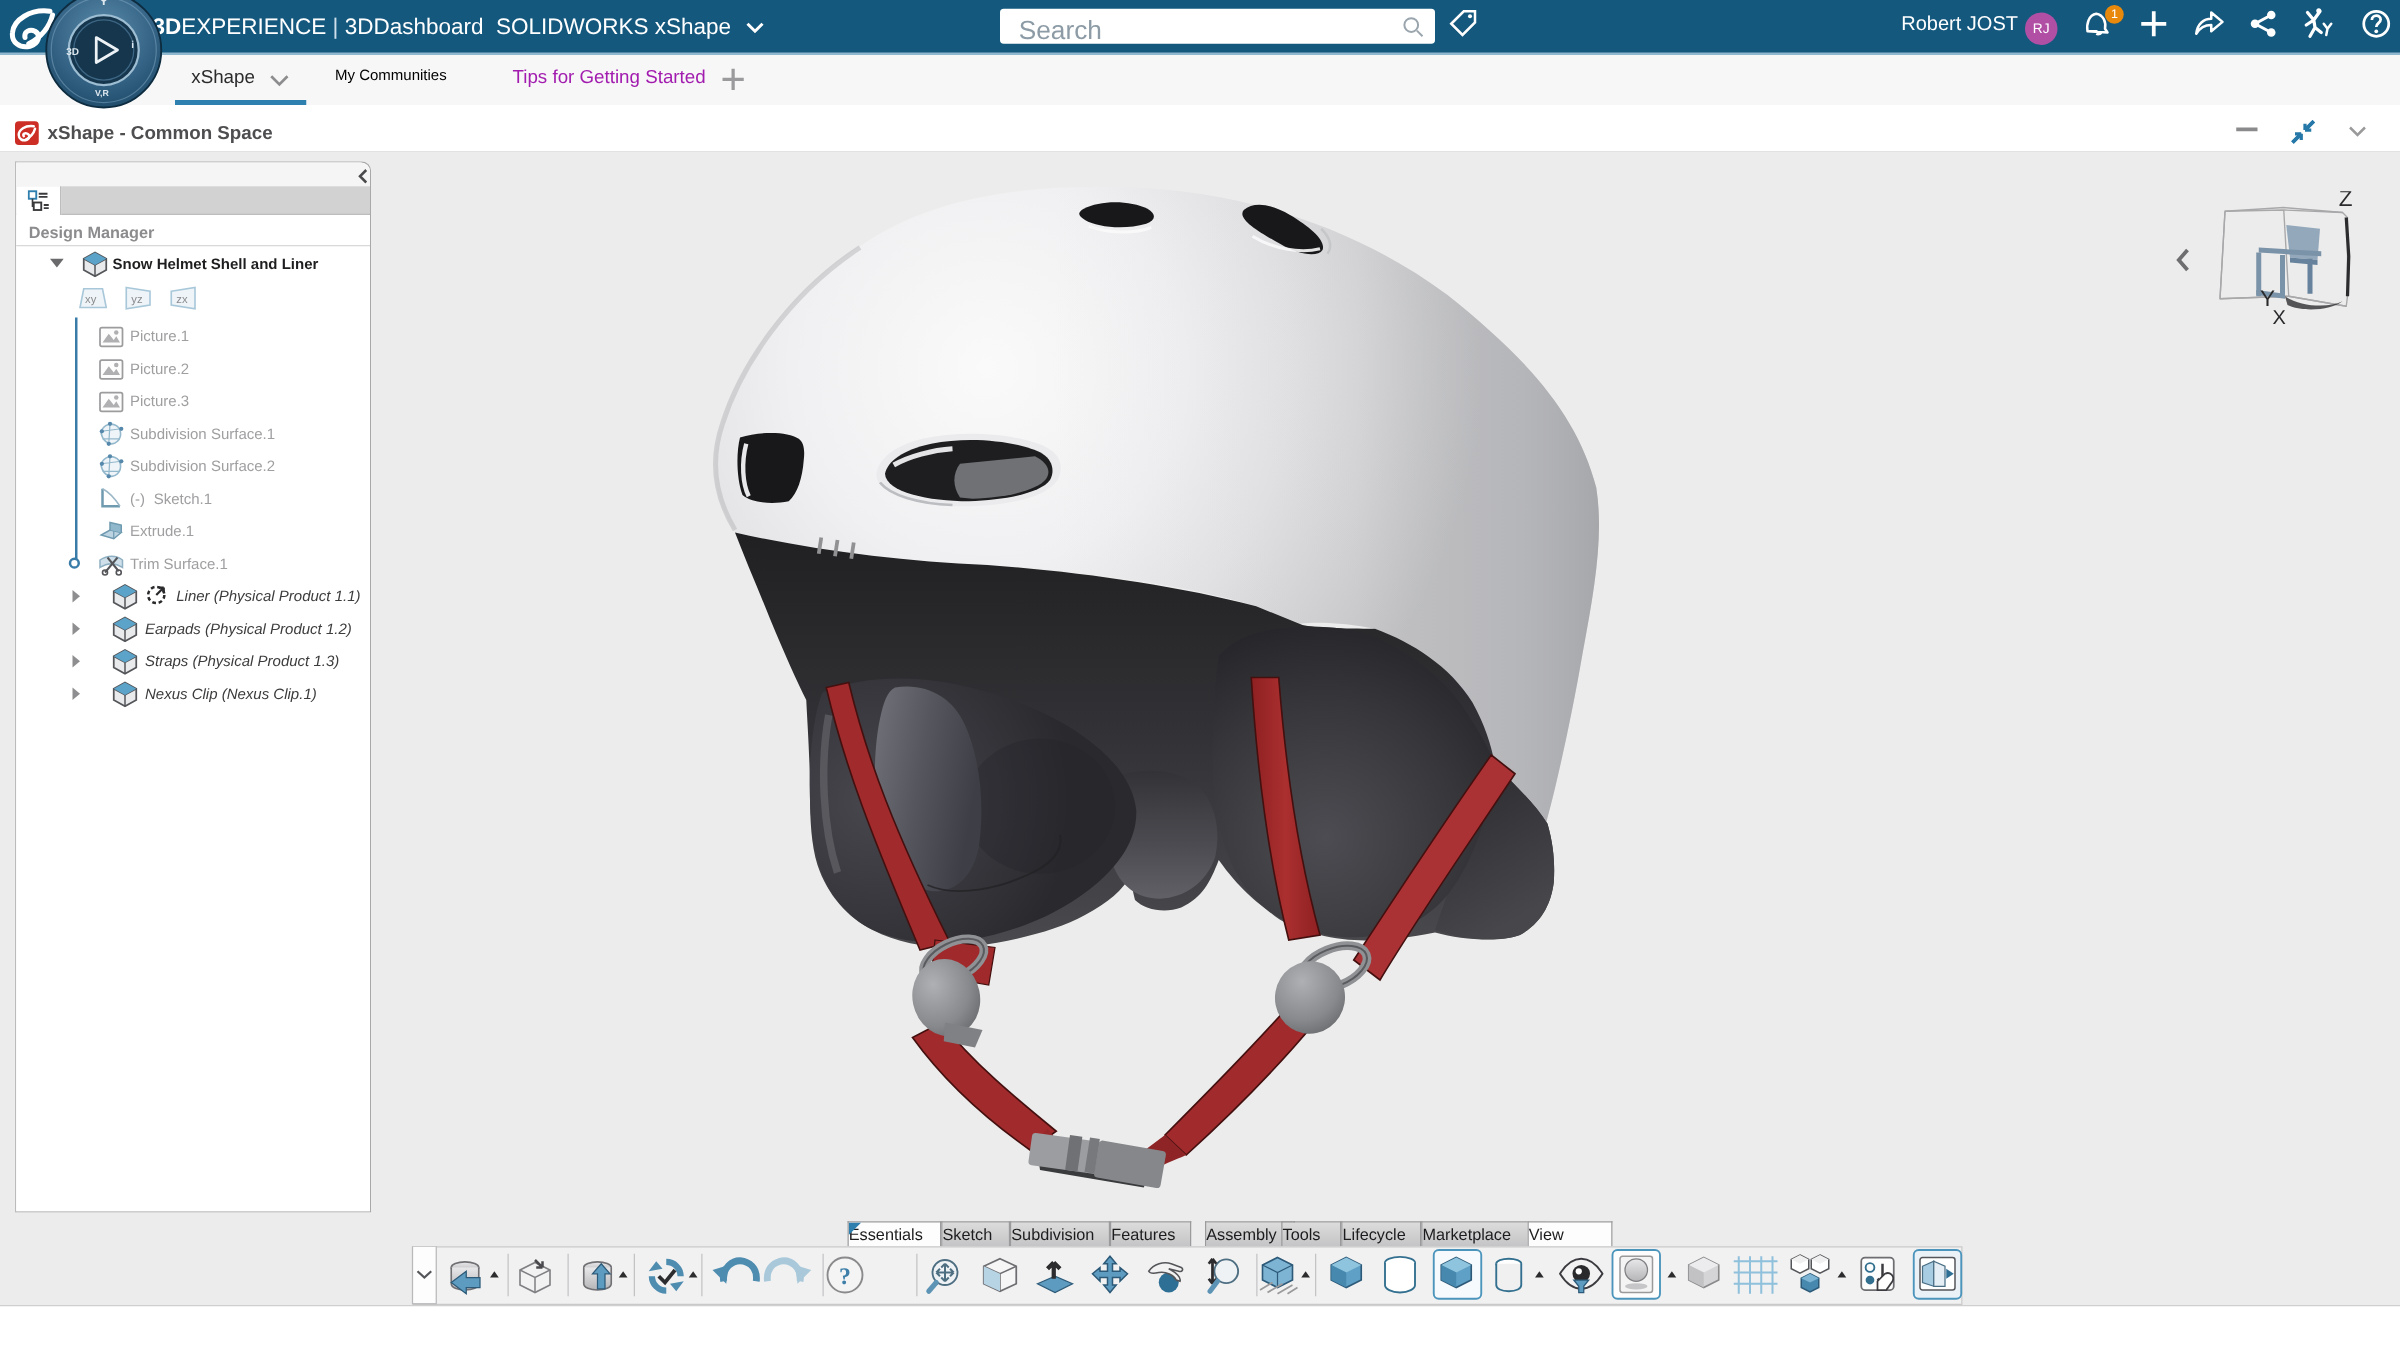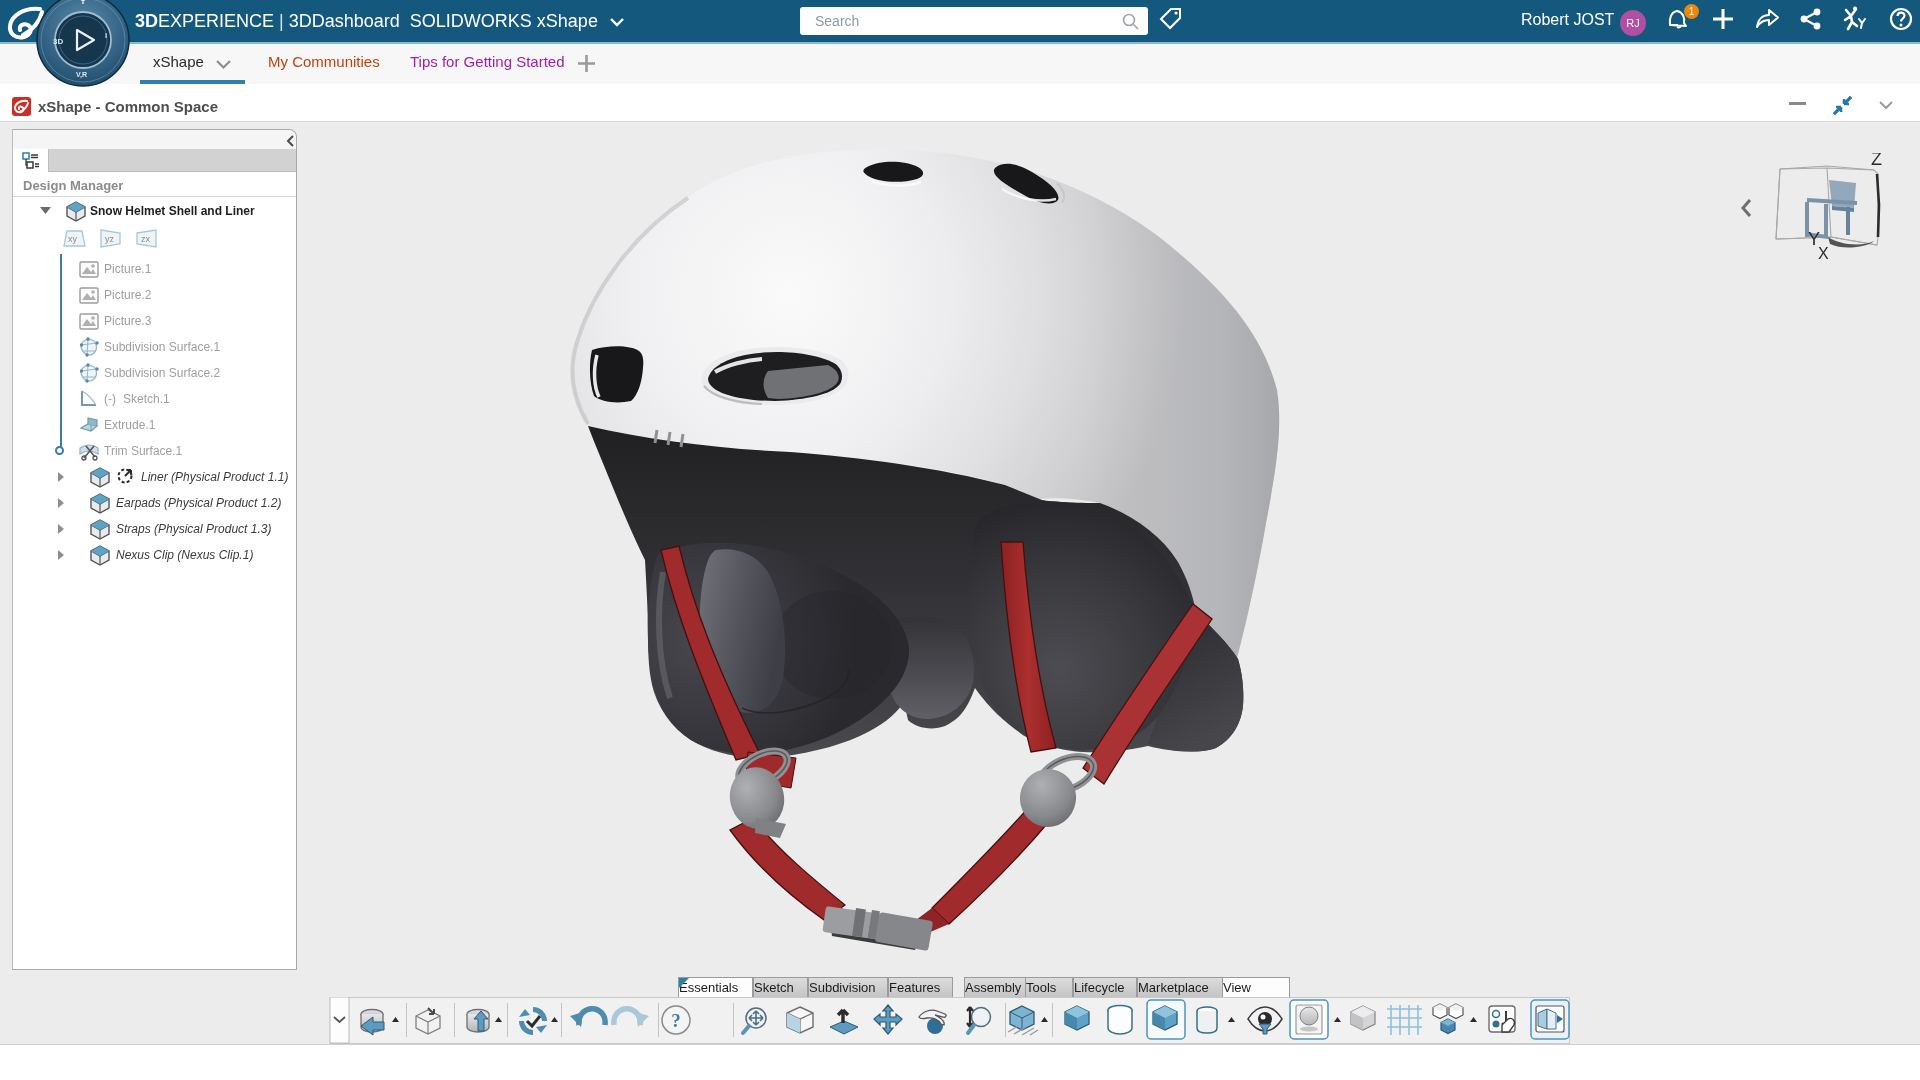--- a/index.html
+++ b/index.html
@@ -6,40 +6,40 @@
  font-family:"Liberation Sans",sans-serif;background:#fff;}
 *{box-sizing:border-box;}
 .abs{position:absolute;}
 #topbar{position:absolute;left:0;top:0;width:1920px;height:44px;background:#15587e;border-bottom:2px solid #8fb7cd;}
 #tabrow{position:absolute;left:0;top:44px;width:1920px;height:40px;background:#f7f7f7;}
 #apphdr{position:absolute;left:0;top:84px;width:1920px;height:38px;background:#fff;border-bottom:1px solid #d9d9d9;}
 #canvas{position:absolute;left:0;top:122px;width:1920px;height:922px;background:#ececec;overflow:hidden;}
 #statusbar{position:absolute;left:0;top:1044px;width:1920px;height:36px;background:#fff;border-top:1px solid #cfcfcf;}
 .tbtxt{color:#fff;font-size:18px;}
 #search{position:absolute;left:800px;top:7px;width:348px;height:28px;background:#fff;border-radius:3px;}
-#search span{position:absolute;left:15px;top:6px;color:#8c9ba5;font-size:14px;text-align:right;}
+#search span{position:absolute;left:15px;top:6px;color:#8c9ba5;font-size:21px;text-align:right;}
 .ticon{position:absolute;top:6px;width:26px;height:26px;}
 #panel{position:absolute;left:12px;top:7px;width:285px;height:841px;background:#fff;border:1px solid #a9a9a9;border-left:1px solid #bbb;border-top-right-radius:8px;}
 .trow{position:absolute;left:0;width:280px;height:26px;font-size:12px;color:#9f9fa2;padding-left:37px;}
 .trow .lbl{position:absolute;left:91px;top:6px;white-space:nowrap;}
 .trow .ic{position:absolute;left:65px;top:2px;width:22px;height:22px;}
 .trow .ex{position:absolute;left:42px;top:7px;width:12px;height:12px;}
 .dark{color:#3c3c3e;font-style:italic;}
 .btab{position:absolute;top:0;height:21px;border:1px solid #9b9b9d;border-bottom:none;background:linear-gradient(#dcdcdc,#c3c3c5);font-size:13px;color:#1c1c1e;text-align:left;line-height:20px;}
 .btab.act{background:#fdfdfd;}
 </style>
 </head>
 <body>
 
 <div id="topbar">
   <svg class="abs" style="left:4px;top:4px" width="42" height="36" viewBox="0 0 42 36">
     <path d="M36 5 C20 3 7 12 6 22 C5 30 12 35 20 33 C27 31 29 24 24 21 C20 19 15 21 16 26" stroke="#fff" stroke-width="4" fill="none" stroke-linecap="round"></path>
     <path d="M38 8 C36 17 29 26 19 31" stroke="#fff" stroke-width="4" fill="none" stroke-linecap="round"></path>
   </svg>
-  <div class="tbtxt abs" style="left:135px;top:11px"><b>3D</b>EXPERIENCE&nbsp;<span style="color:#cfe0ea">|</span> 3DDashboard&nbsp; SOLIDWORKS xShape
+  <div class="tbtxt abs" style="left:122px;top:11px"><b>3D</b>EXPERIENCE&nbsp;<span style="color:#cfe0ea">|</span> 3DDashboard&nbsp; SOLIDWORKS xShape
    <svg width="16" height="10" viewBox="0 0 16 10" style="margin-left:6px">
         <path d="M2 2 L8 8 L14 2" stroke="#fff" stroke-width="2.4" fill="none"></path>
       </svg>
   </div>
   <div id="search">
       <span>Search</span>
     <svg class="abs" style="right:8px;top:5px" width="19" height="19" viewBox="0 0 19 19">
         <circle cx="8" cy="8" r="5.5" fill="none" stroke="#9aa5ad" stroke-width="1.6"></circle>
         <path d="M12.5 12.5 L17 17" stroke="#9aa5ad" stroke-width="1.6"></path>
       </svg>
@@ -78,21 +78,21 @@
       <circle cx="13" cy="19" r="1.5" fill="#fff"></circle>
     </svg>
 </div>
 
 <div id="tabrow">
   <div class="abs" style="left:153px;top:9px;font-size:15px;color:#2b2b2d">xShape</div>
   <svg class="abs" style="left:215px;top:15px" width="17" height="11" viewBox="0 0 17 11">
       <path d="M2 2 L8.5 8.5 L15 2" stroke="#8d8d8f" stroke-width="2.2" fill="none"></path>
     </svg>
   <div class="abs" style="left:140px;top:36px;width:105px;height:4px;background:#2e80ae"></div>
-  <div class="abs" style="left:268px;top:9px;font-size:15px;color:#c2410c">My Communities</div>
+  <div class="abs" style="left:268px;top:9px;font-size:12px;color:#000000">My Communities</div>
   <div class="abs" style="left:410px;top:9px;font-size:15px;color:#a21caf">Tips for Getting Started</div>
   <svg class="abs" style="left:577px;top:10px" width="19" height="19" viewBox="0 0 19 19">
       <path d="M9.5 1 L9.5 18 M1 9.5 L18 9.5" stroke="#9a9a9c" stroke-width="2.6"></path>
     </svg>
 </div>
 
 <svg class="abs" style="left:31px;top:-12px;z-index:30" width="104" height="104" viewBox="0 0 104 104">
   <defs>
     <radialGradient id="cmpg" cx="0.5" cy="0.35" r="0.8">
         <stop offset="0" stop-color="#5c8cab"></stop>

